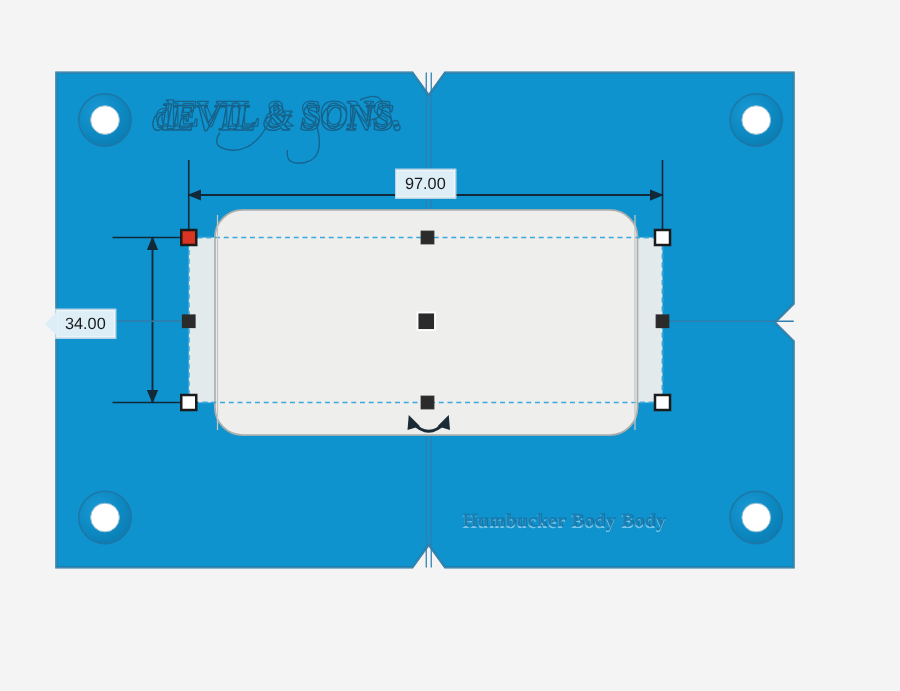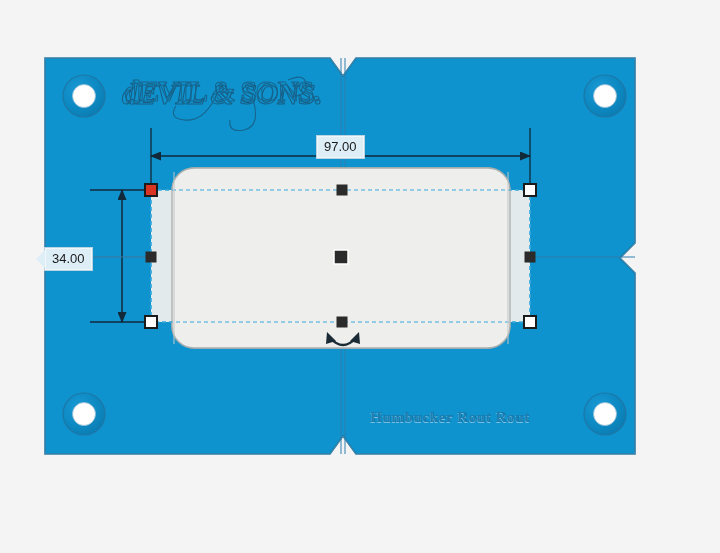--- a/index.html
+++ b/index.html
@@ -159,15 +159,15 @@
 
   <div class="dimbox" id="dim-w">
     <span>97.00</span>
   </div>
 
   <div class="dimbox" id="dim-h">
     <span class="tail"></span>
     <span>34.00</span>
   </div>
 
-  <div class="rout-label">Humbucker Rout Rout</div>
+  <div class="rout-label">Humbucker Body Body</div>
 
 </div>
 
 </body></html>

